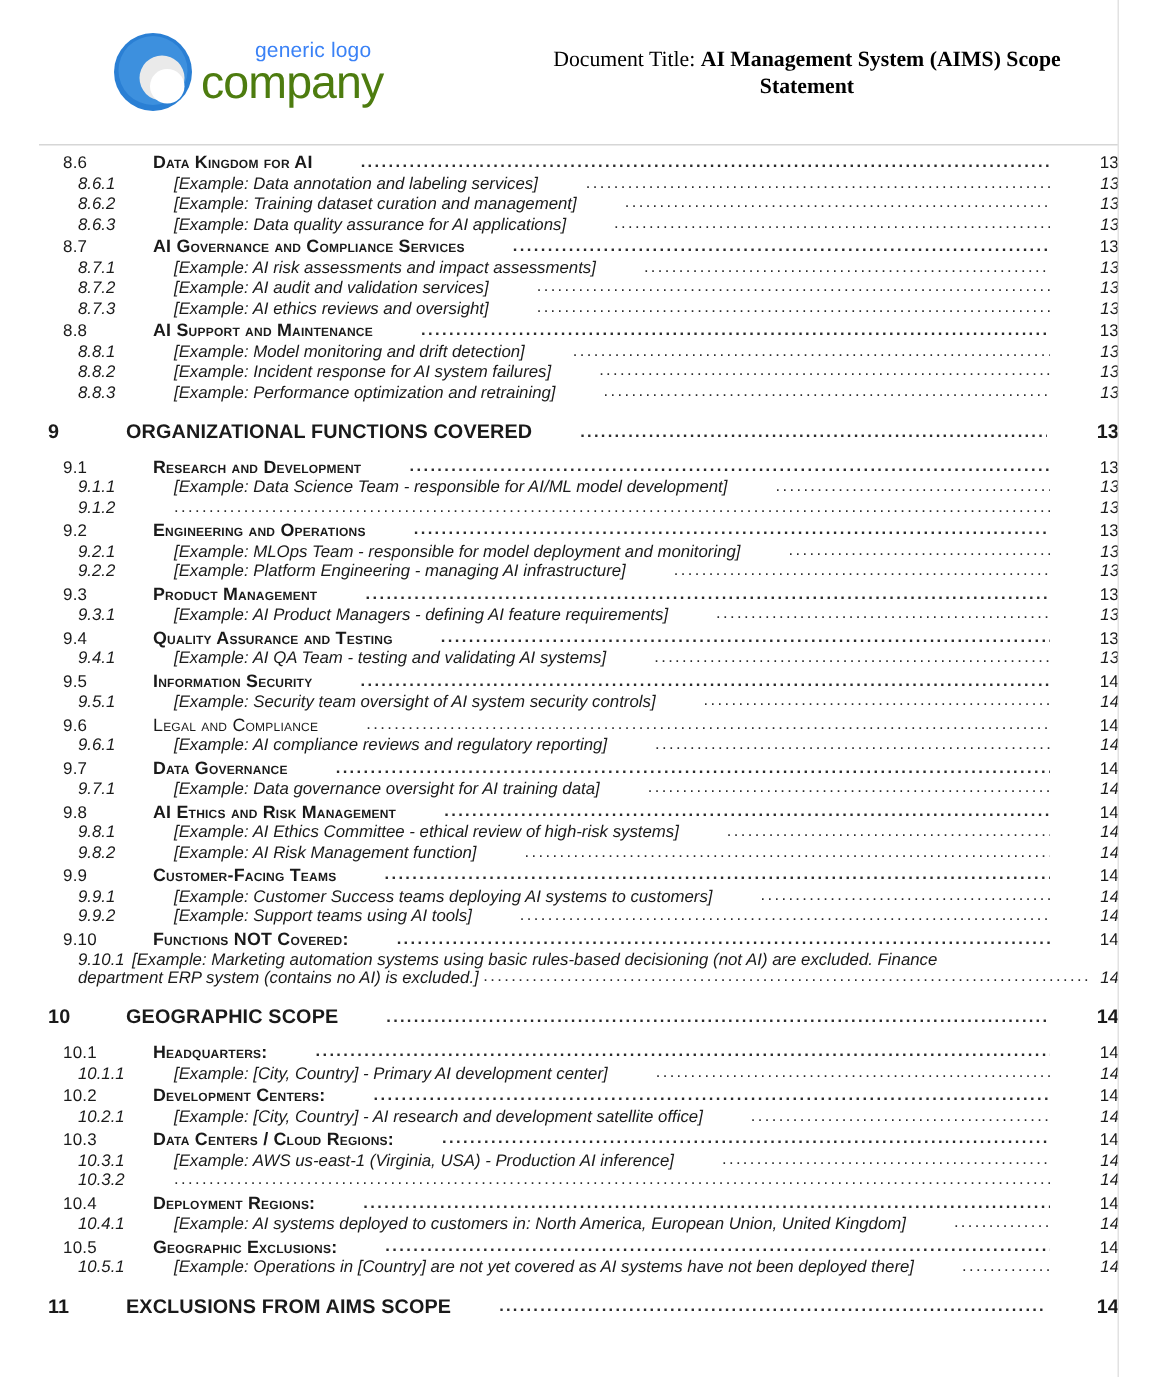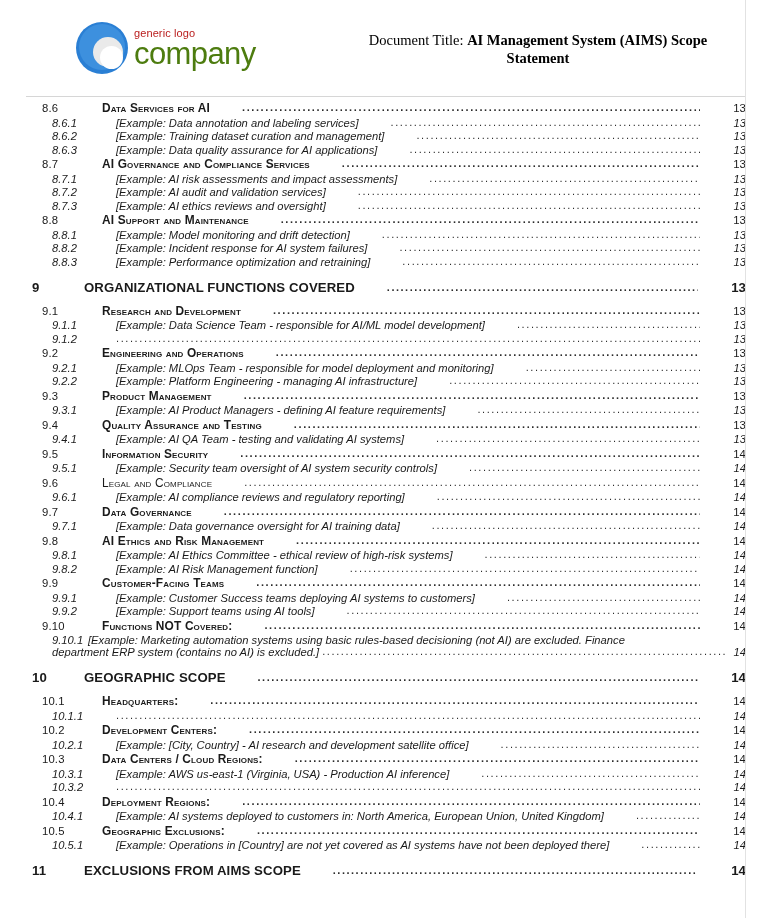--- a/index.html
+++ b/index.html
@@ -71,25 +71,26 @@
   }
   .logo-mark .inner-cut {
     position: absolute;
     left: 24px; top: 24px;
     width: 23px; height: 23px;
     border-radius: 50%;
     background: #ffffff;
   }
   .logo-text { margin-left: 6px; line-height: 1; }
   .logo-generic {
-    font-size: 11px;
-    color: #b91c1c;
+    font-size: 14px;
+    color: #3b82f6;
     letter-spacing: .1px;
     font-weight: 400;
     margin-bottom: -1px;
+    margin-left: 36px;
   }
   .logo-company {
     font-size: 31px;
     color: #4d7c0f;
     font-weight: 400;
     letter-spacing: -0.6px;
     line-height: 1;
   }
 
   .header-meta {
@@ -252,21 +253,21 @@
         <span class="meta-value">AI Management System (AIMS) Scope Statement</span>
       </div>
     </div>
   </div>
 
   <div class="toc">
     <div class="toc-rule"></div>
     <div id="toc-list">
         <div class="toc-row lvl2">
           <span class="num">8.6</span>
-          <span class="title">Data Services for AI</span>
+          <span class="title">Data Kingdom for AI</span>
           <span class="leader">................................................................................................................................................................................................................................................................................................................................................................................................................</span>
           <span class="pg">13</span>
         </div>
         <div class="toc-row lvl3">
           <span class="num">8.6.1</span>
           <span class="title">[Example: Data annotation and labeling services]</span>
           <span class="leader">................................................................................................................................................................................................................................................................................................................................................................................................................</span>
           <span class="pg">13</span>
         </div>
         <div class="toc-row lvl3">
@@ -487,20 +488,21 @@
           <span class="pg">14</span>
         </div>
         <div class="toc-row lvl2">
           <span class="num">10.1</span>
           <span class="title">Headquarters:</span>
           <span class="leader">................................................................................................................................................................................................................................................................................................................................................................................................................</span>
           <span class="pg">14</span>
         </div>
         <div class="toc-row lvl3">
           <span class="num">10.1.1</span>
+          <span class="title">[Example: [City, Country] - Primary AI development center]</span>
           <span class="leader">................................................................................................................................................................................................................................................................................................................................................................................................................</span>
           <span class="pg">14</span>
         </div>
         <div class="toc-row lvl2">
           <span class="num">10.2</span>
           <span class="title">Development Centers:</span>
           <span class="leader">................................................................................................................................................................................................................................................................................................................................................................................................................</span>
           <span class="pg">14</span>
         </div>
         <div class="toc-row lvl3">

